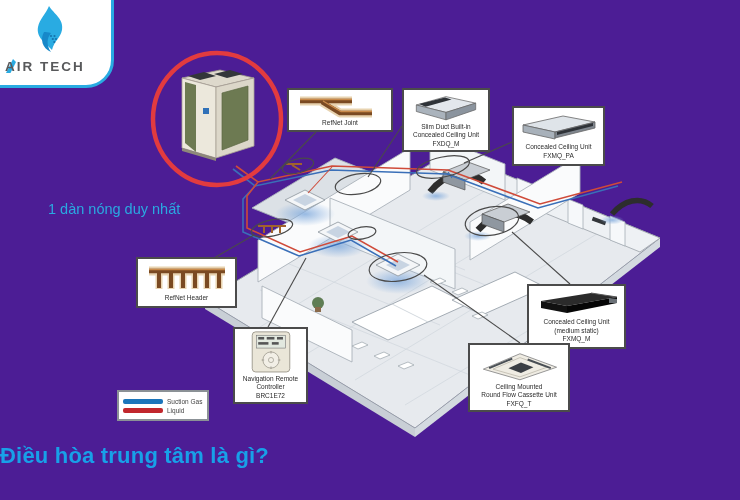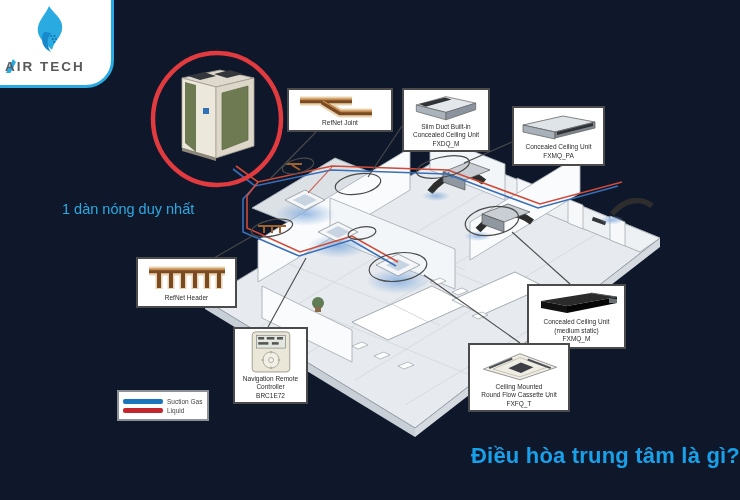--- a/index.html
+++ b/index.html
@@ -1,17 +1,17 @@
 <!DOCTYPE html>
 <html><head>
 <meta charset="utf-8">
 <style>
   html,body{margin:0;padding:0;}
   body{font-family:"Liberation Sans",sans-serif;}
-  .stage{position:relative;width:740px;height:500px;background:#0f172a;overflow:hidden;}
+  .stage{position:relative;width:740px;height:500px;background:#4c1d95;overflow:hidden;}
 
   
   .logo-box{position:absolute;left:-34px;top:-34px;width:142px;height:116px;
     border:3px solid #29abe2;border-radius:28px;background:#fff;z-index:6;}
   .logo-flame{position:absolute;left:59px;top:37px;}
   .logo-word{position:absolute;left:36px;top:88px;}
 
   
   .cbox{position:absolute;background:#fff;border:2px solid #4b4b4b;z-index:5;
     display:flex;flex-direction:column;align-items:center;justify-content:center;
@@ -31,23 +31,23 @@
     border:2px solid #8b9196;background:#fff;z-index:5;
     display:flex;flex-direction:column;justify-content:center;gap:2px;padding:2px 4px;box-sizing:border-box;}
   .legend-row{display:flex;align-items:center;gap:4px;}
   .legend-bar{width:40px;height:5px;border-radius:2px;}
   .bar-suction{background:#1b75bb;}
   .bar-liquid{background:#c1272d;}
   .legend-row span{font-size:6.5px;color:#444;}
 
   
   .note{position:absolute;color:#2aa9e1;font-size:14.5px;z-index:5;}
-  .note-outdoor{left:62px;top:201px;}
+  .note-outdoor{left:48px;top:201px;}
   .note-indoor{left:551px;top:353px;}
-  .page-title{position:absolute;left:0;right:0;top:443px;text-align:right;
+  .page-title{position:absolute;left:0;right:0;top:443px;text-align:left;
     color:#18a0e8;font-size:22px;font-weight:800;letter-spacing:.2px;z-index:5;}
 
   .diagram-svg{position:absolute;left:0;top:0;z-index:1;}
 </style>
 </head>
 <body>
 
 <div class="stage">
 
   <svg class="diagram-svg" width="740" height="500" viewBox="0 0 740 500">

